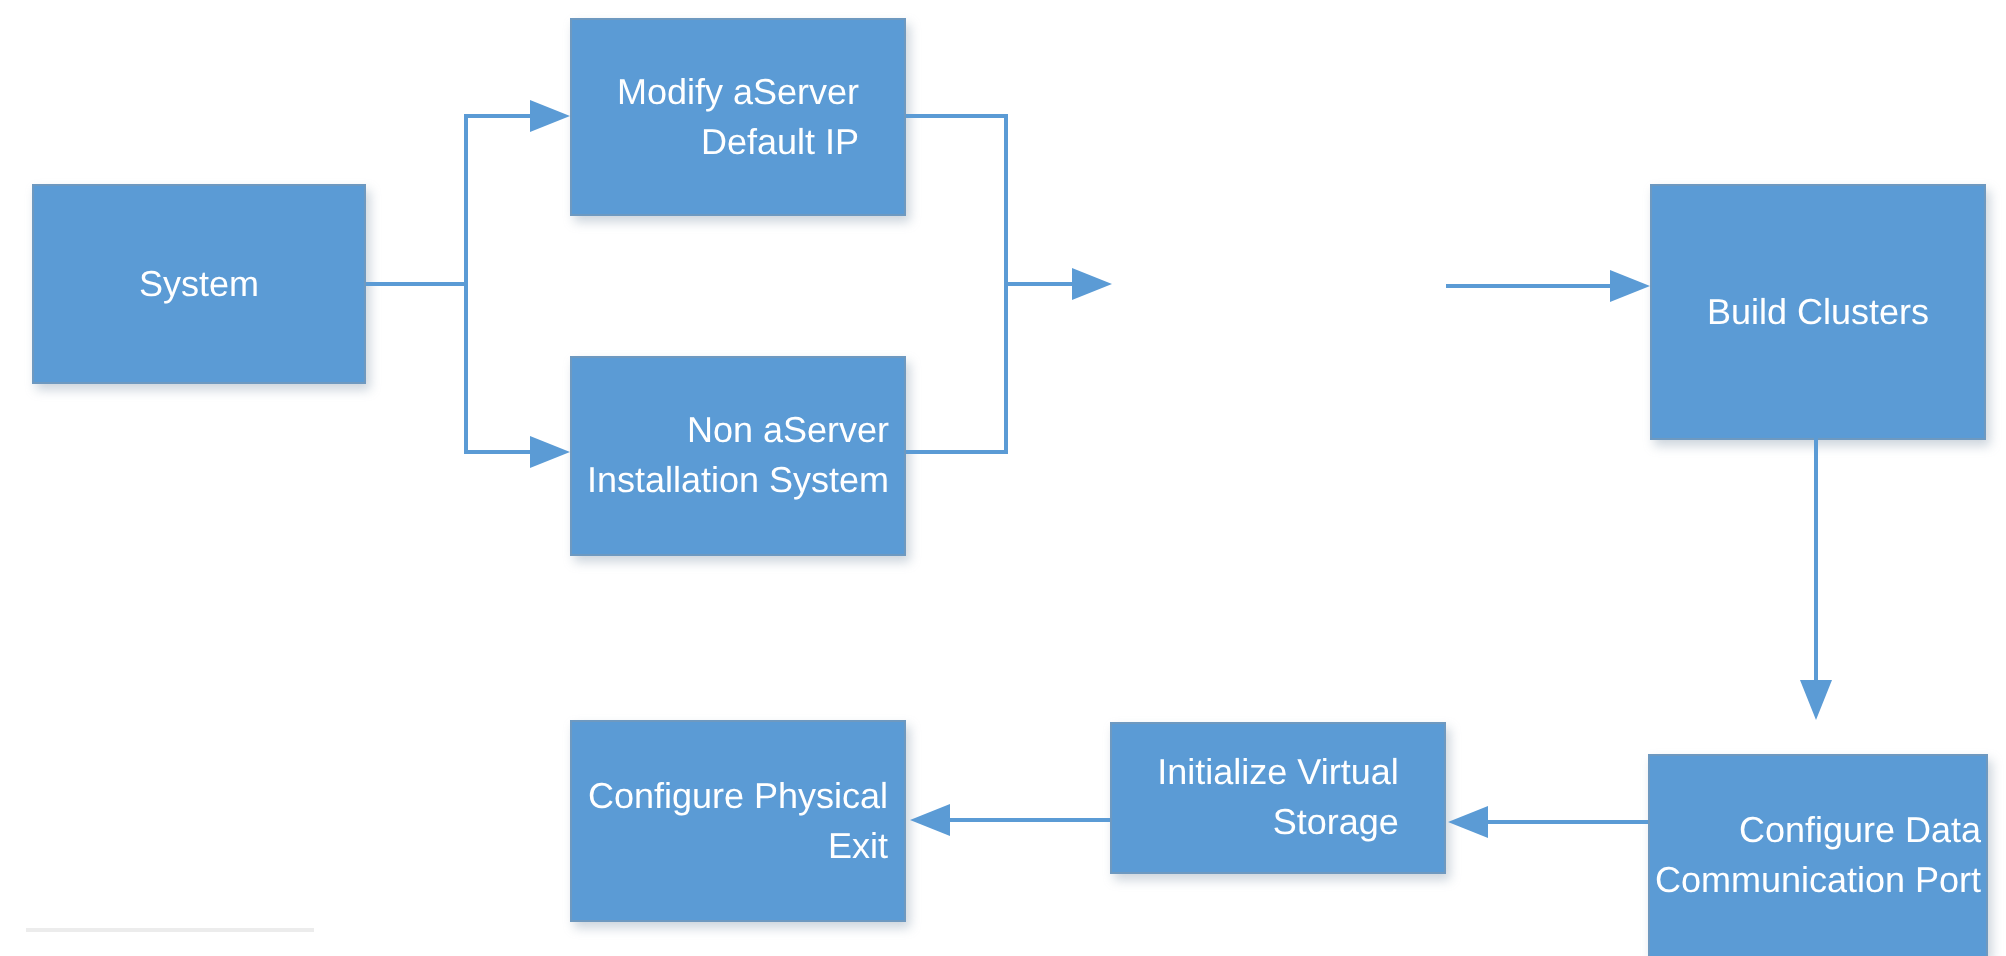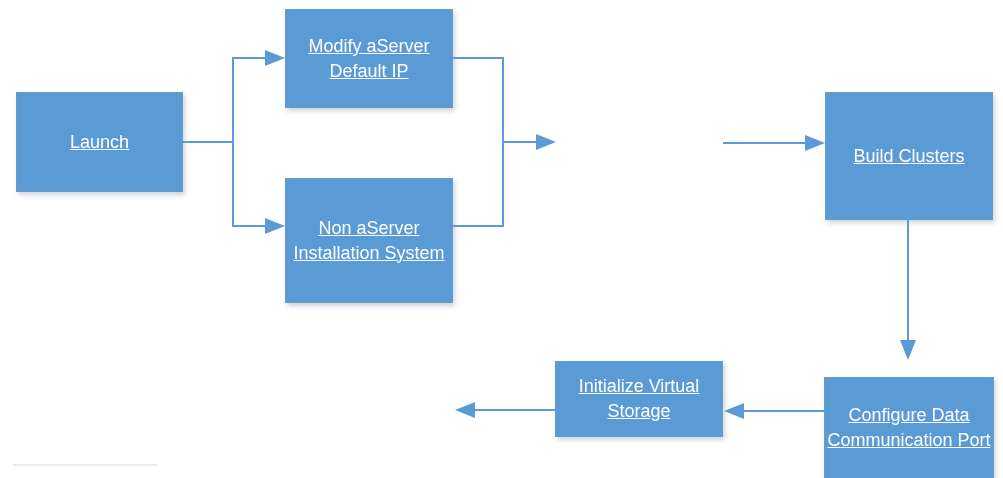--- a/index.html
+++ b/index.html
@@ -11,62 +11,66 @@
   }
   .node {
     position:absolute; box-sizing:border-box;
     background:var(--node-fill,#5b9bd5);
     border:1px solid var(--node-border,#6e99c0);
     box-shadow:2px 3px 5px rgba(130,150,170,0.40);
     display:flex; align-items:center; justify-content:center;
     color:var(--text,#ffffff);
     font-size:18px; line-height:25px;
   }
-  .node-label { white-space:pre-line; text-align:center;text-decoration:underline; }
+  .node-label { white-space:pre-line; text-align:right; }
   .line { position:absolute; background:var(--arrow,#5b9bd5); }
   .ah { position:absolute; width:0; height:0; }
   .ah-right { border-top:8px solid transparent; border-bottom:8px solid transparent; border-left:20px solid var(--arrow,#5b9bd5); }
   .ah-left  { border-top:8px solid transparent; border-bottom:8px solid transparent; border-right:20px solid var(--arrow,#5b9bd5); }
   .ah-down  { border-left:8px solid transparent; border-right:8px solid transparent; border-top:20px solid var(--arrow,#5b9bd5); }
   .artifact { position:absolute; background:#ececec; }
 </style>
 </head>
 <body>
 
 <div class="stage">
 
   <div class="node" style="left:16px; top:92px; width:167px; height:100px;">
-    <div class="node-label">Launch</div>
+    <div class="node-label">System</div>
   </div>
 
   <div class="node" style="left:285px; top:9px; width:168px; height:99px;">
     <div class="node-label">Modify aServer
 Default IP</div>
   </div>
 
-  <div class="node" style="left:285px; top:178px; width:168px; height:125px;">
+  <div class="node" style="left:285px; top:178px; width:168px; height:100px;">
     <div class="node-label">Non aServer
 Installation System</div>
   </div>
 
 
   <div class="node" style="left:825px; top:92px; width:168px; height:128px;">
     <div class="node-label">Build Clusters</div>
   </div>
 
   <div class="node" style="left:824px; top:360px; width:170px; height:102px;margin-top:17px;">
     <div class="node-label">Configure Data
 Communication Port</div>
   </div>
 
   <div class="node" style="left:555px; top:361px; width:168px; height:76px;">
     <div class="node-label">Initialize Virtual
 Storage</div>
   </div>
 
+  <div class="node" style="left:285px; top:360px; width:168px; height:101px;">
+    <div class="node-label">Configure Physical
+Exit</div>
+  </div>
 
   <div class="line" style="left:183px; top:141px; width:50px; height:2px;"></div>
 
   <div class="line" style="left:232px; top:57px; width:2px; height:170px;"></div>
 
   <div class="line" style="left:232px; top:57px; width:35px; height:2px;"></div>
   <div class="ah ah-right" style="left:265px; top:50px;"></div>
 
   <div class="line" style="left:232px; top:225px; width:35px; height:2px;"></div>
   <div class="ah ah-right" style="left:265px; top:218px;"></div>

